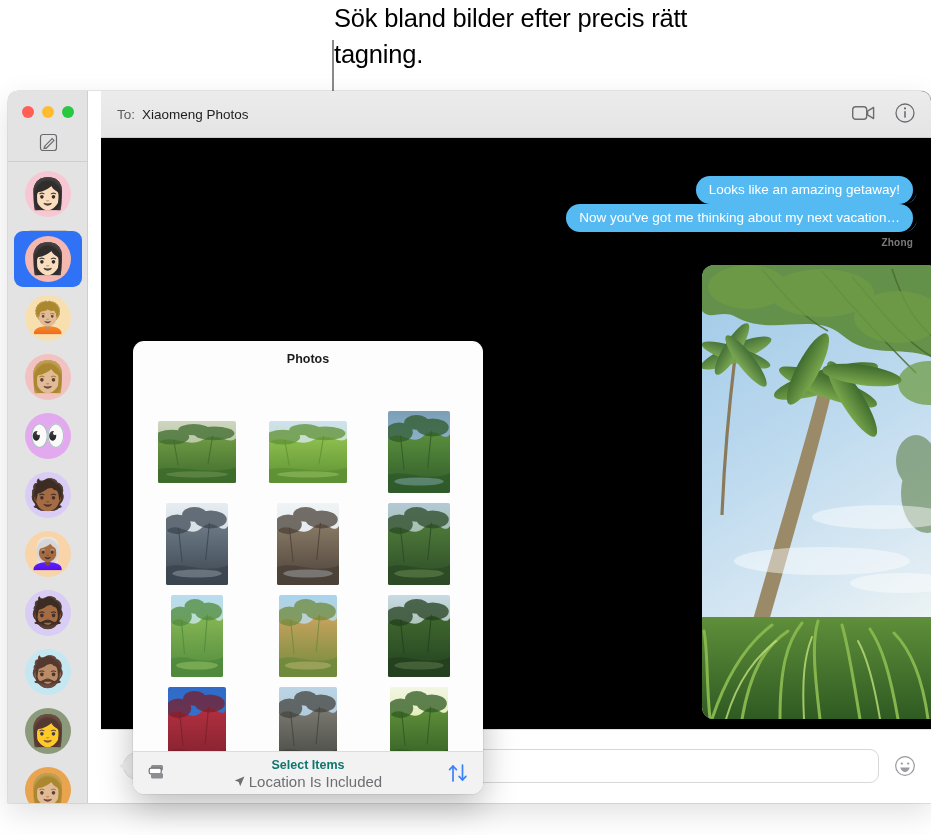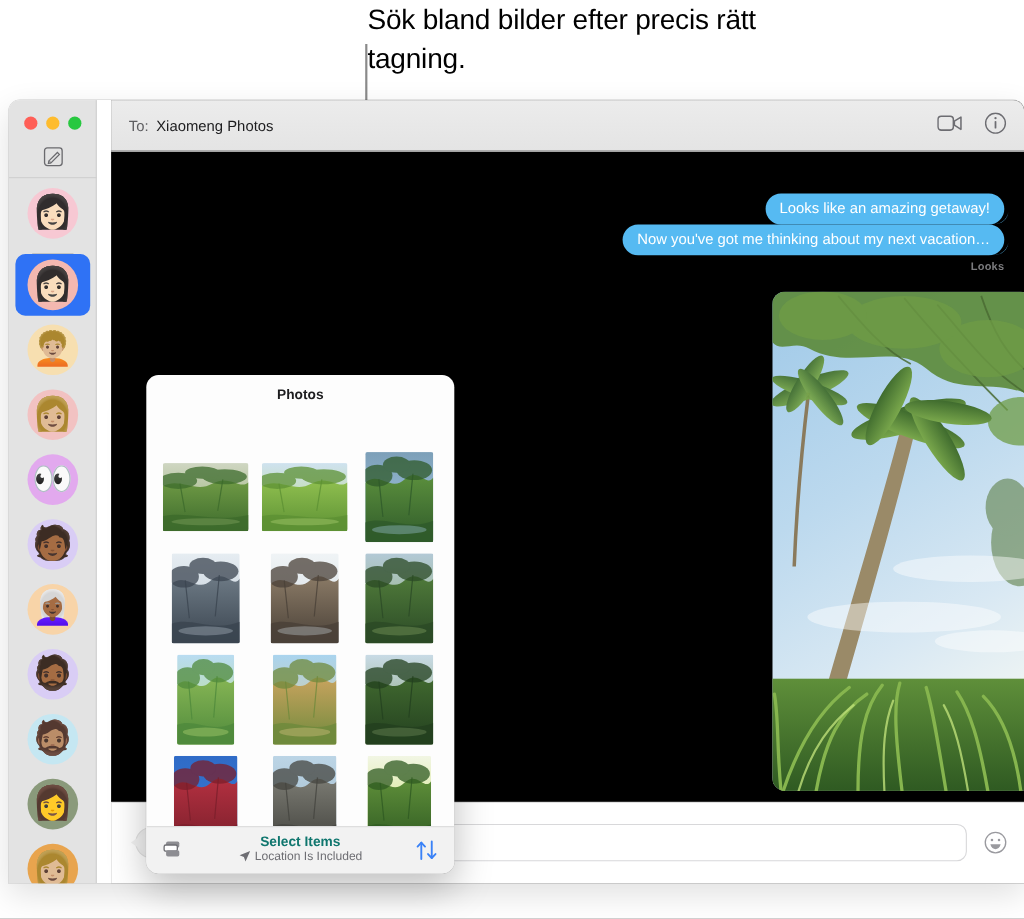--- a/index.html
+++ b/index.html
@@ -61,21 +61,21 @@
     background:#fff; border-top:0.5px solid #e2e2e2; }
   .plus-btn{ position:absolute; left:22px; top:22px; width:28px; height:28px;
     border-radius:50%; background:#f0f0f0; border:.5px solid #e0e0e0;
     display:flex; align-items:center; justify-content:center; color:#8a8a8e;
     font-size:19px; line-height:1; }
   .msg-field{ position:absolute; left:62px; right:52px; top:19px; height:34px;
     border:1px solid #d8d8da; border-radius:9px; background:#fff; }
   .emoji-btn{ position:absolute; right:15px; top:25px; width:22px; height:22px; }
 
   
-  .popover{ position:absolute; left:133px; top:341px; width:280px; height:453px;
+  .popover{ position:absolute; left:133px; top:341px; width:350px; height:453px;
     background:#fdfdfd; border-radius:11px;
     box-shadow:0 0 0 .5px rgba(0,0,0,.12), 0 12px 34px rgba(0,0,0,.26);
     overflow:hidden; }
   .pop-tail{ position:absolute; left:119px; top:752px; width:20px; height:28px;
     background:#f2f2f2; clip-path:polygon(100% 0, 100% 100%, 0 50%);
     filter:drop-shadow(-2px 0 3px rgba(0,0,0,.12)); }
   .pop-title{ position:absolute; top:11px; left:0; right:0; text-align:center;
     font-size:12.5px; font-weight:700; color:#1d1d1f; }
   .search{ position:absolute; left:19px; top:34px; width:256px; height:26px;
     background:#e6e6e6; border-radius:7px; display:flex; align-items:center; }
@@ -91,21 +91,21 @@
   .grid{ position:absolute; left:0; top:70px; right:0; bottom:43px; padding:0 15px;
     display:grid; grid-template-columns:repeat(3,1fr); gap:10px 12px;
     align-content:start; }
   .cell{ height:82px; display:flex; align-items:center; justify-content:center; }
   .thumb{ display:block; border-radius:2px; overflow:hidden; }
 
   .pop-bottom{ position:absolute; left:0; right:0; bottom:0; height:43px;
     background:#f2f2f2; border-top:.5px solid #dcdcdc; }
   .pb-center{ position:absolute; left:0; right:0; top:6px; text-align:center; }
   .pb-title{ font-size:12.5px; font-weight:700; color:#0f766e; }
-  .pb-sub{ font-size:11px; color:#6e6e73; margin-top:1px;
+  .pb-sub{ font-size:15px; color:#6e6e73; margin-top:1px;
     display:flex; align-items:flex-start; justify-content:center; gap:4px; }
   .pb-left{ position:absolute; left:15px; top:12px; }
   .pb-right{ position:absolute; right:14px; top:11px; }
 </style>
 </head>
 <body>
 
 <div id="root">
 
   <div class="callout-text">Sök bland bilder efter precis rätt tagning.</div>
@@ -184,21 +184,21 @@
               <circle cx="10" cy="5.4" r="1.05" fill="#6d6d72"></circle>
               <rect x="9.2" y="7.9" width="1.6" height="7" rx="0.8" fill="#6d6d72"></rect>
             </svg>
           </span>
         </div>
       </div>
 
       <div class="thread">
         <div class="bubble" style="right:18px; top:38px;">Looks like an amazing getaway!</div>
         <div class="bubble" style="right:18px; top:66px;">Now you've got me thinking about my next vacation…</div>
-        <div class="read" style="right:18px; top:99px;">Looks</div>
+        <div class="read" style="right:18px; top:99px;">Zhong</div>
 
         <div class="big-photo" style="left:601px; top:127px; width:237px; height:454px;">
           <svg width="237" height="454" viewBox="0 0 237 454" preserveAspectRatio="none">
             <defs>
               <linearGradient id="sky" x1="0" y1="0" x2="0.3" y2="1">
                 <stop offset="0%" stop-color="#9fc9e8"></stop>
                 <stop offset="45%" stop-color="#bcd9ee"></stop>
                 <stop offset="78%" stop-color="#d8e8f3"></stop>
                 <stop offset="100%" stop-color="#eef4f3"></stop>
               </linearGradient>

